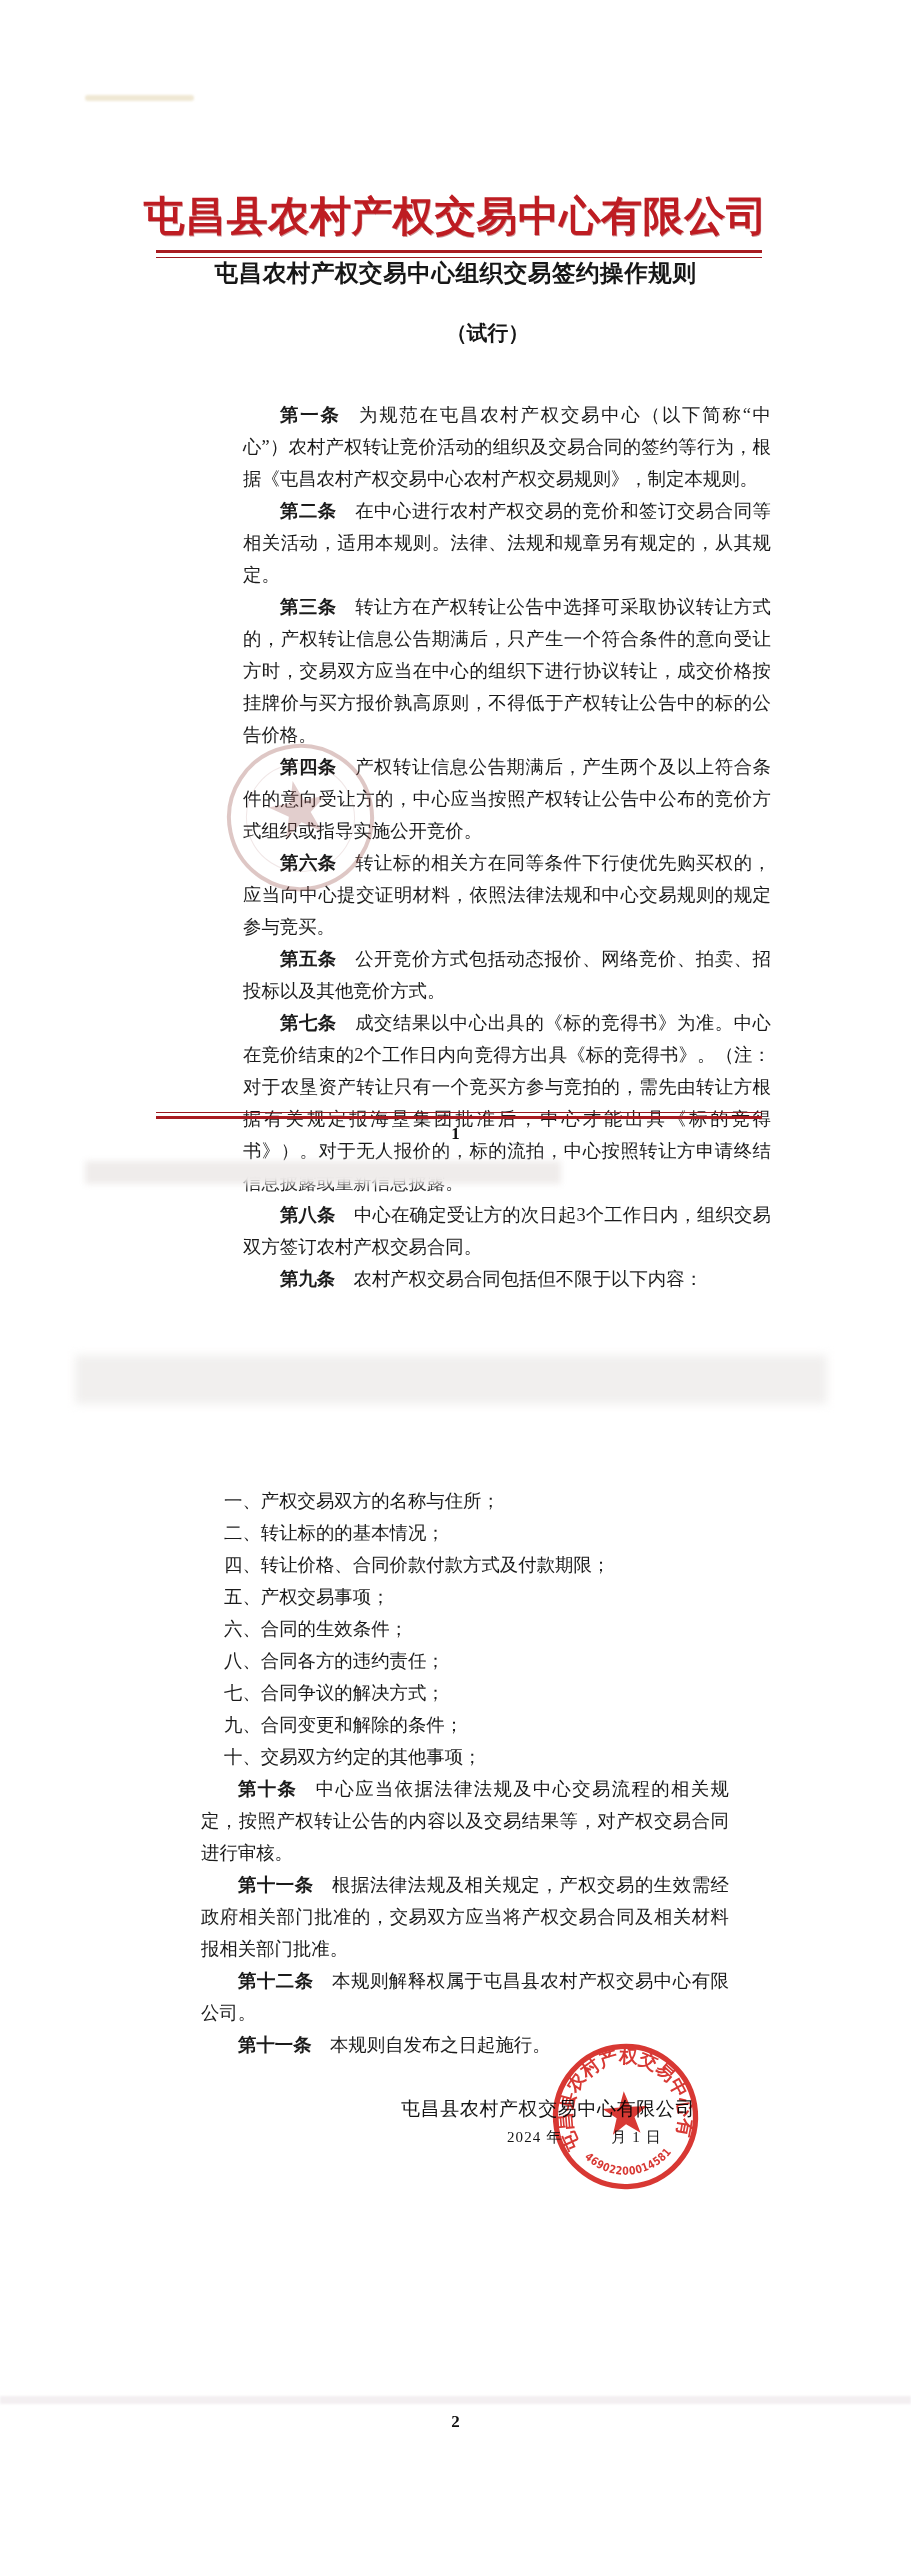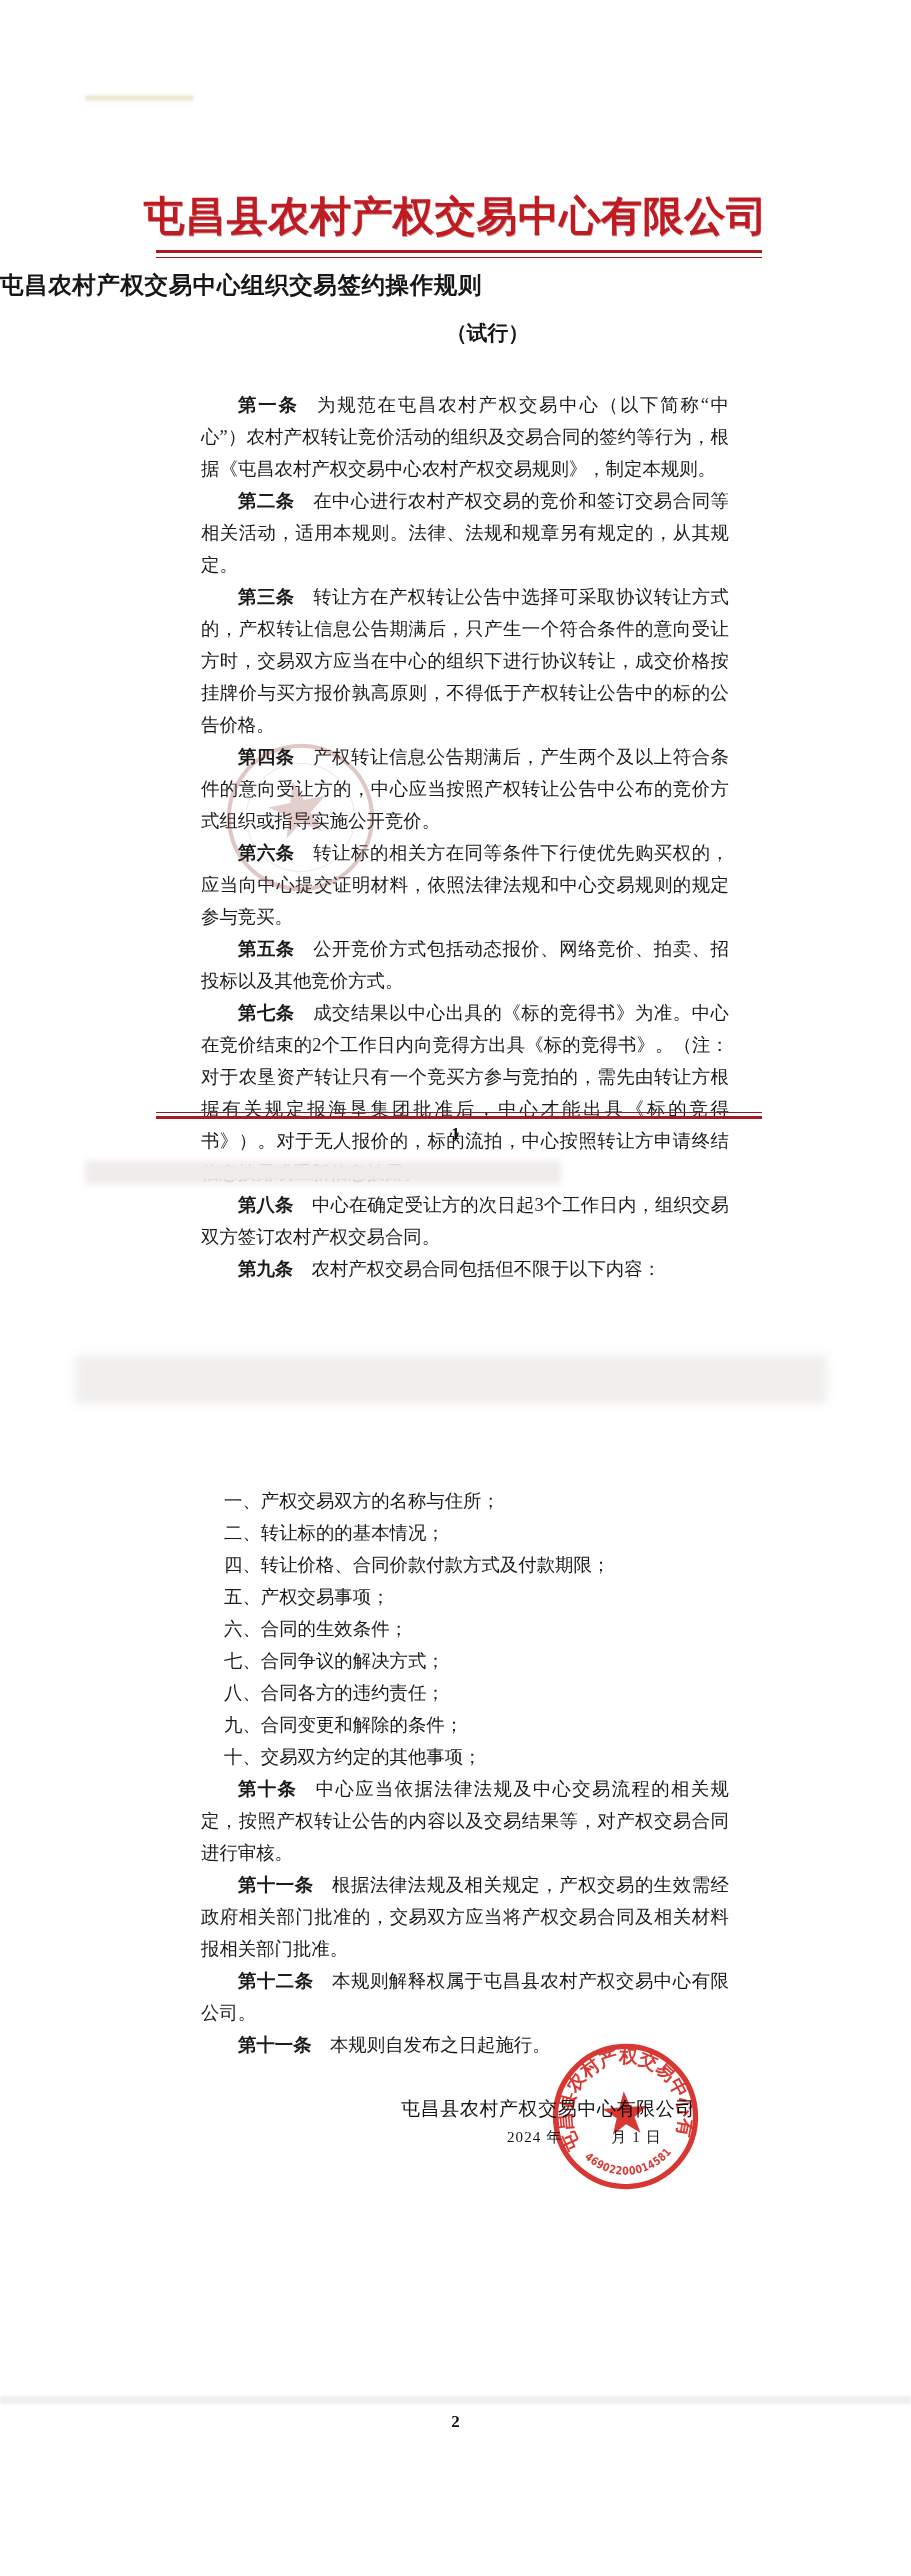--- a/index.html
+++ b/index.html
@@ -17,35 +17,35 @@
   }
   .rule { position:absolute; left:156px; width:606px; background:#a81b20; }
   .rule.thick { height:2.9px; }
   .rule.thin  { height:1.1px; background:#9a181d; }
   #rule-top-thick { top:250px; }
   #rule-top-thin  { top:257px; }
   #rule-bot-thin  { top:1112px; }
   #rule-bot-thick { top:1116px; }
 
   .doc-title {
-    position:absolute; top:269px; left:0; width:100%; text-align:left;
+    position:absolute; top:257px; left:0; width:100%; text-align:center;
     font-size:23.5px; font-weight:bold; color:#171717; letter-spacing:0.6px;
   }
   .doc-subtitle {
     position:absolute; top:319px; left:0; width:100%; text-align:center;
     font-size:20.7px; font-weight:bold; color:#171717;padding-left:32px;
   }
 
   
   .body-block {
     position:absolute; left:201px; width:528px;
     font-size:18.4px; line-height:32px; color:#1b1b1b;
     text-align:justify;
   }
-  #body-page1 { top:389px; }
+  #body-page1 { top:399px;margin-left:42px; }
   #body-page2 { top:1485px; }
   .para { margin:0; text-indent:37px; }
   .para .label { font-weight:bold; margin-right:1em; }
   .list-item { margin:0; padding-left:23px; }
 
   .pagenum {
     position:absolute; left:0; width:100%; text-align:center;
     font-size:17px; font-weight:bold; color:#101010;
   }
   #pagenum-1 { top:1124px; }
@@ -152,23 +152,23 @@
 
           <p class="list-item"><span>二、转让标的的基本情况；</span></p>
 
 
           <p class="list-item"><span>四、转让价格、合同价款付款方式及付款期限；</span></p>
 
           <p class="list-item"><span>五、产权交易事项；</span></p>
 
           <p class="list-item"><span>六、合同的生效条件；</span></p>
 
+          <p class="list-item"><span>八、合同各方的违约责任；</span></p>
+
           <p class="list-item"><span>七、合同争议的解决方式；</span></p>
-
-          <p class="list-item"><span>八、合同各方的违约责任；</span></p>
 
           <p class="list-item"><span>九、合同变更和解除的条件；</span></p>
 
           <p class="list-item"><span>十、交易双方约定的其他事项；</span></p>
         </div>
       <div>
 
           <p class="para"><b class="label">第十条</b><span>中心应当依据法律法规及中心交易流程的相关规定，按照产权转让公告的内容以及交易结果等，对产权交易合同进行审核。</span></p>
 
           <p class="para"><b class="label">第十一条</b><span>根据法律法规及相关规定，产权交易的生效需经政府相关部门批准的，交易双方应当将产权交易合同及相关材料报相关部门批准。</span></p>

